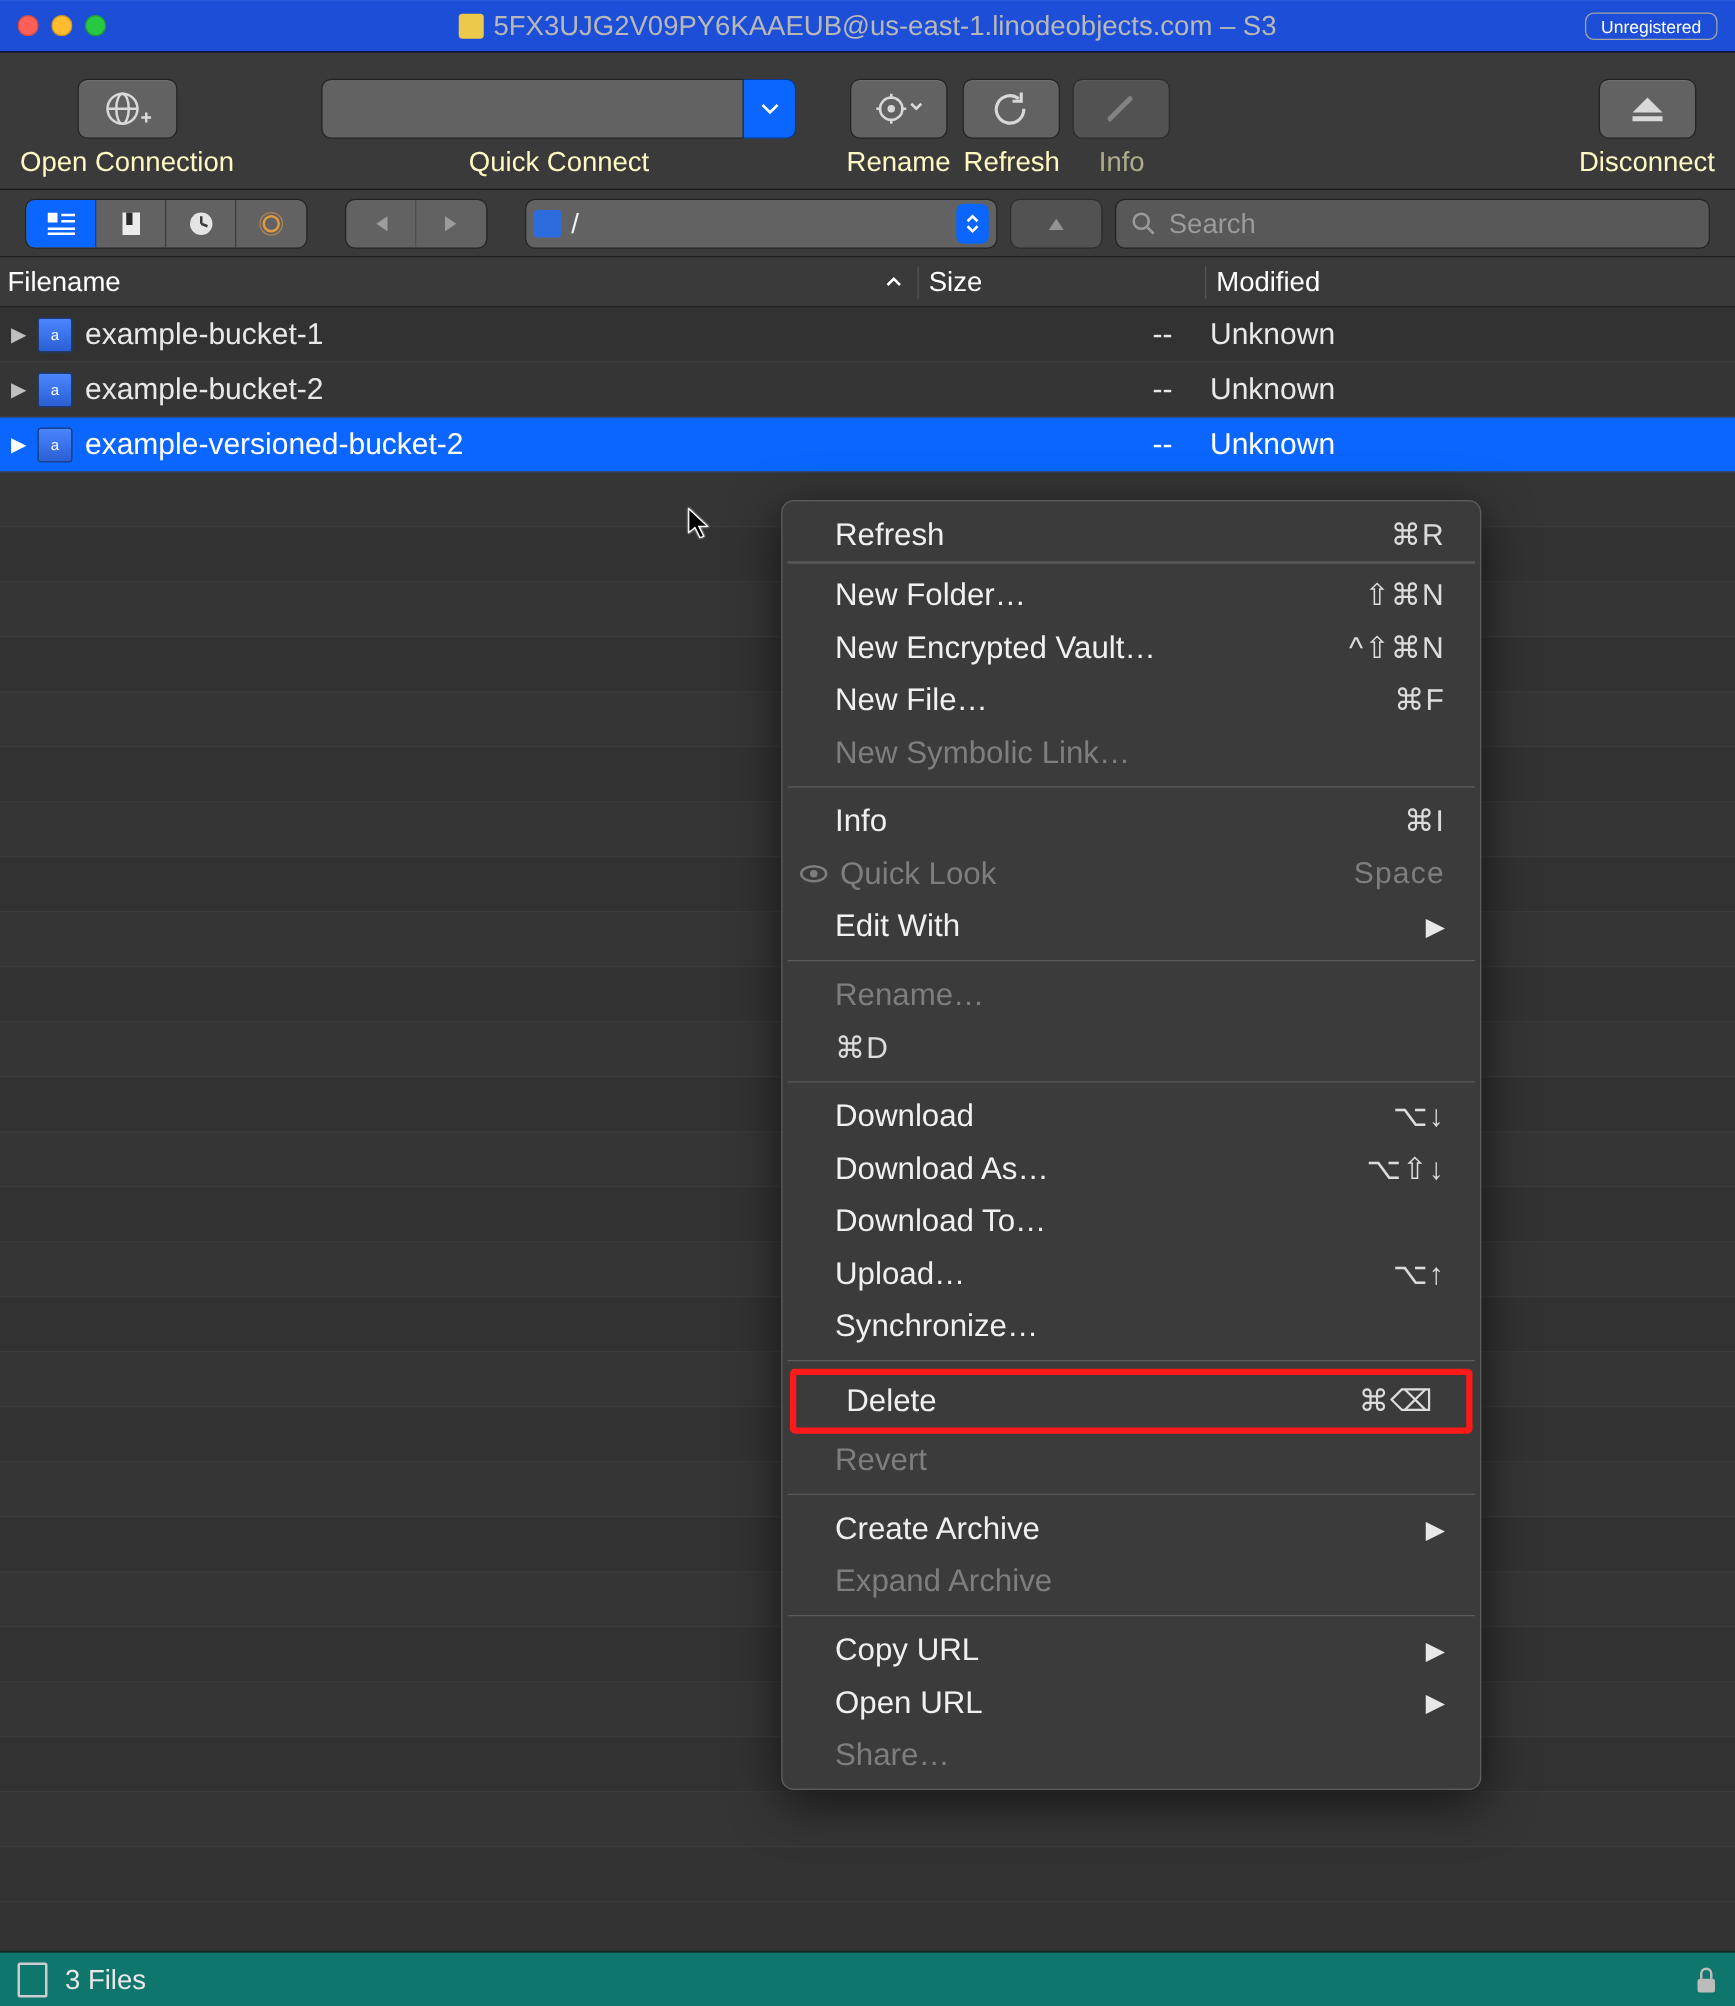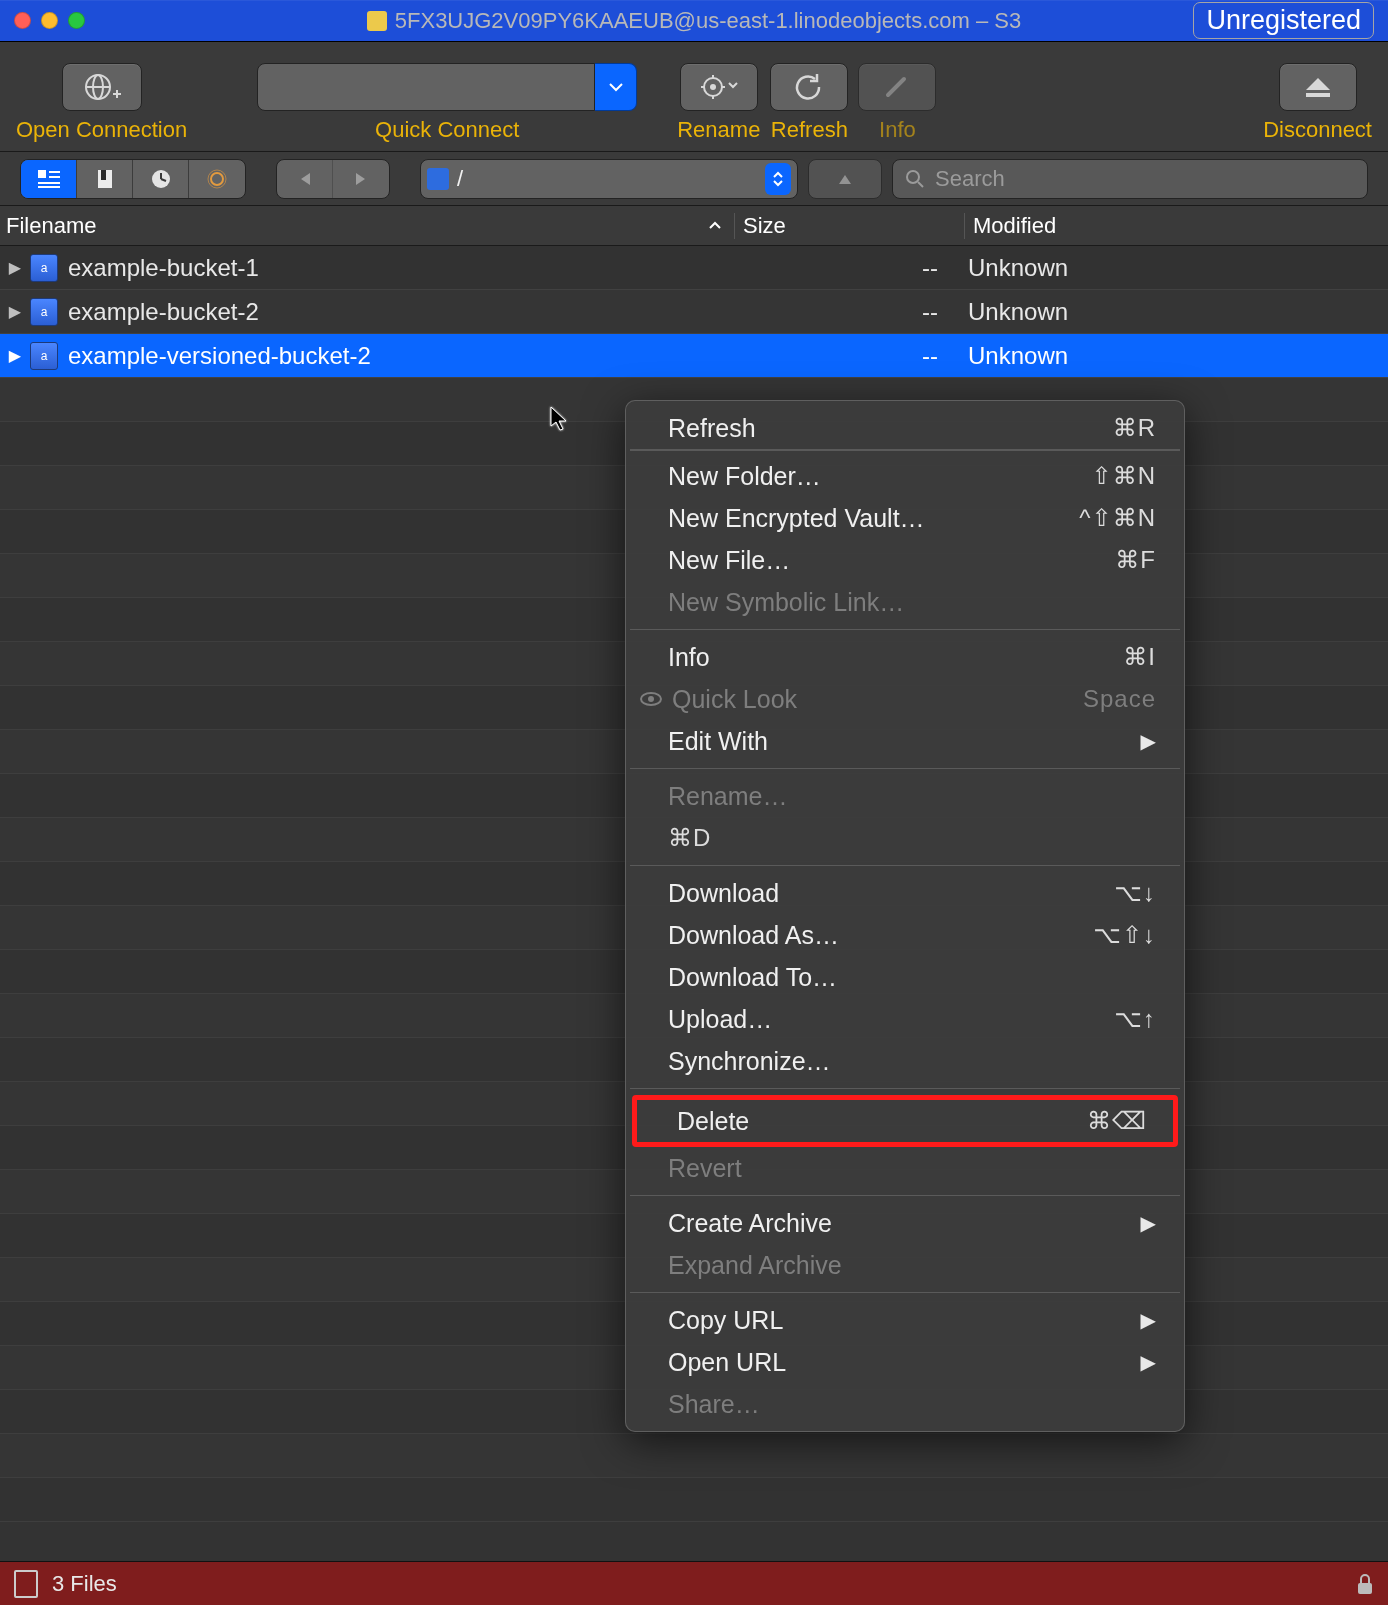--- a/index.html
+++ b/index.html
@@ -5,27 +5,27 @@
   * { margin: 0; padding: 0; box-sizing: border-box; font-family: -apple-system, "Helvetica Neue", Arial, sans-serif; }
   body { background: #333; width: 1388px; height: 1605px; overflow: hidden; position: relative; -webkit-font-smoothing: antialiased; }
 
   
   .titlebar { height: 42px; background: #1d4ed8; display: flex; align-items: center; padding: 0 14px; border-bottom: 1px solid #000; position: relative; box-shadow: inset 0 1px 0 rgba(255,255,255,.06); }
   .traffic { display: flex; gap: 10px; margin-right: 14px; }
   .tl { width: 17px; height: 17px; border-radius: 50%; border: 1px solid rgba(0,0,0,.2); }
   .tl.red { background:#ff5f57; } .tl.yel{background:#febc2e;} .tl.grn{background:#28c840;}
   .title-center { position:absolute; left:0; right:0; text-align:center; color:#b8b8b8; font-size:22px; pointer-events:none; display:flex; justify-content:center; align-items:center; gap:8px;}
   .title-icon { width:20px; height:20px; background:#ecc94b; border-radius:3px; display:inline-block;}
-  .unreg { margin-left:auto; color:#fff; border:1.5px solid #a5a5a5; border-radius:7px; padding:2px 12px; font-size:27px;}
+  .unreg { margin-left:auto; color:#fff; border:1.5px solid #a5a5a5; border-radius:7px; padding:2px 12px; font-size:14px;}
 
   
   .toolbar { height:110px; background:#3a3a3a; border-bottom:1px solid #1a1a1a; display:flex; align-items:flex-end; padding:0 16px 8px 16px; gap:10px;}
   .tool { display:flex; flex-direction:column; align-items:center; gap:6px;}
   .btn-slab { background:#626262; border:1px solid #232323; border-radius:8px; height:48px; display:flex; align-items:center; justify-content:center; color:#d8d8d8; box-shadow: inset 0 1px 0 rgba(255,255,255,.08);}
-  .tool-label { color:#eab308; font-size:22px; }
+  .tool-label { color:#fef9c3; font-size:22px; }
   .open-conn .btn-slab { width:80px; }
   .quick .qwrap { display:flex; }
   .quick .qfield { width:338px; height:48px; background:#626262; border:1px solid #232323; border-top-left-radius:8px; border-bottom-left-radius:8px;}
   .quick .qarrow { width:42px; height:48px; background:#0a66ff; border:1px solid #003a99; border-left:none; border-top-right-radius:8px; border-bottom-right-radius:8px; display:flex; align-items:center; justify-content:center;}
   .action .btn-slab,.refresh .btn-slab,.edit .btn-slab,.disconn .btn-slab{width:78px;}
   .edit {opacity:.6;}
   .spacer { flex:1; }
 
   
   .secondbar { height:54px; background:#3a3a3a; display:flex; align-items:center; padding:0 20px; border-bottom:1px solid #1a1a1a; gap:10px;}
@@ -76,21 +76,21 @@
   .mitem .sc{color:#dcdcdc;font-size:24px;letter-spacing:1px;}
   .mitem.disabled .sc{color:#7e7e7e;}
   .mitem .subarrow{color:#e8e8e8;font-size:20px;}
   .msep{height:1px;background:#5a5a5a;margin:6px 2px;}
   .mheadline{height:2px;background:#5a5a5a;margin:0 2px 4px 2px;}
   .eye{width:22px;height:14px;border:2px solid #7e7e7e;border-radius:60%;margin-left:-28px;margin-right:10px;display:inline-block;position:relative;}
   .eye::after{content:"";position:absolute;width:6px;height:6px;background:#7e7e7e;border-radius:50%;left:6px;top:2px;}
   .highlight-box{border:5px solid #ff1a1a;border-radius:4px;margin:0 4px;}
 
   
-  .statusbar{position:absolute;bottom:0;left:0;right:0;height:44px;background:#7f1d1d;border-top:1px solid #111;display:flex;align-items:center;color:#e8e8e8;font-size:22px;padding:0 14px;}
+  .statusbar{position:absolute;bottom:0;left:0;right:0;height:44px;background:#0f766e;border-top:1px solid #111;display:flex;align-items:center;color:#e8e8e8;font-size:22px;padding:0 14px;}
   .statusbar .drafticon{width:24px;height:28px;border:2px solid #ccc;border-radius:2px;margin-right:14px;position:relative;}
   .lock{margin-left:auto;}
 
   
   svg{display:block}
 </style>
 </head>
 <body>
 
 <div class="titlebar">

